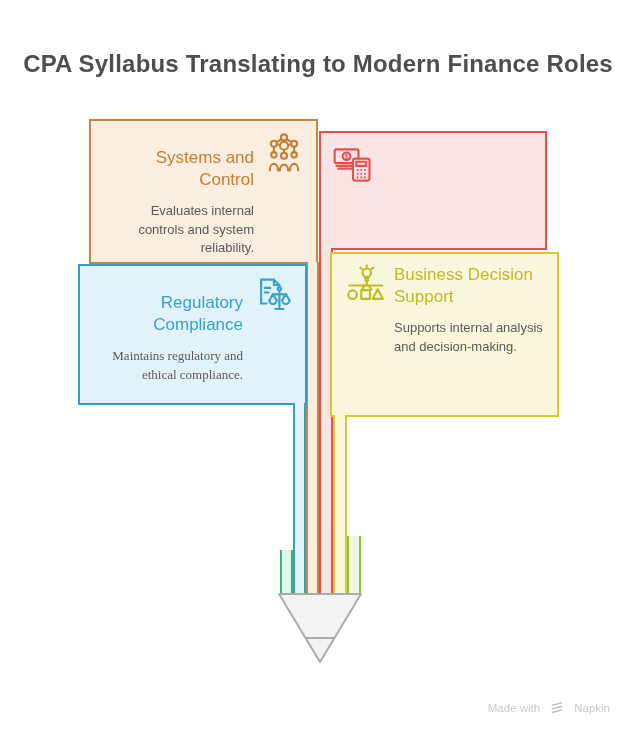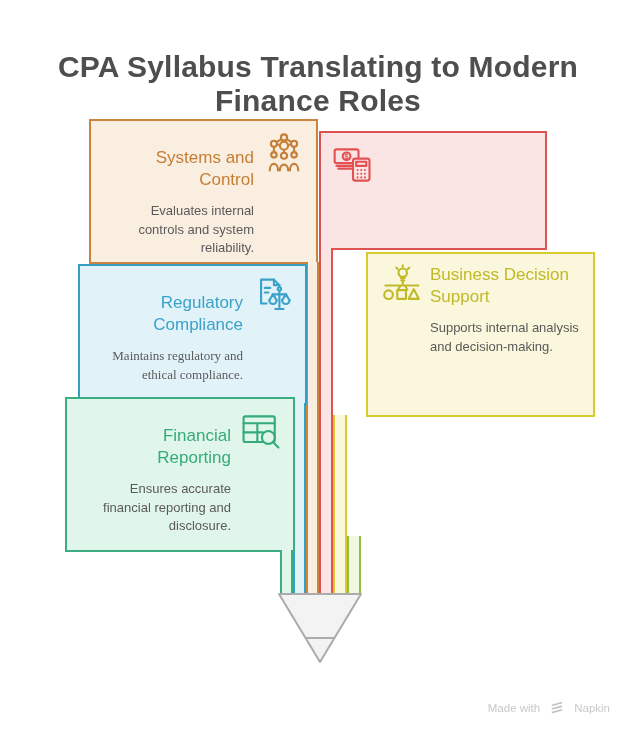--- a/index.html
+++ b/index.html
@@ -2,21 +2,21 @@
 <html><head>
 <meta charset="utf-8">
 <style>
   html,body{margin:0;padding:0;background:#fff;}
   .canvas{
     position:relative;width:636px;height:736px;margin:0 auto;background:#ffffff;
     font-family:"Liberation Sans",sans-serif;overflow:hidden;
   }
   .page-title{
     position:absolute;top:50px;left:0;width:100%;text-align:center;margin:0;
-    font-size:30px;font-weight:bold;color:#4e4e4e;letter-spacing:.2px;
+    font-size:24px;font-weight:bold;color:#4e4e4e;letter-spacing:.2px;
   }
   
   .card{
     position:absolute;box-sizing:border-box;
     background:var(--bg);border:2px solid var(--border);
     display:flex;align-items:flex-start;padding:10px;overflow:hidden;
   }
   .card .content{flex:1;min-width:0;}
   .card h2{
     margin:0;font-size:17px;font-weight:400;line-height:1.3;color:var(--accent);
@@ -30,21 +30,21 @@
   .card-left .icon{margin-left:8px;}
   .card-left h2{margin-left:auto;margin-top:16px;}
   .card-left p{margin-left:auto;}
   .card-right{text-align:left;}
   .card-right .icon{margin-right:8px;}
   .icon .f{fill:var(--bg);}
 
   .c0{left:89px;top:119px;width:229px;height:145px;z-index:2;}
   .c1{left:319px;top:131px;width:228px;height:119px;z-index:2;}
   .c2{left:78px;top:264px;width:229px;height:141px;z-index:4;}
-  .c3{left:330px;top:252px;width:229px;height:165px;z-index:4;margin-left:36px;}
+  .c3{left:330px;top:252px;width:229px;height:165px;z-index:4;}
   .c4{left:65px;top:397px;width:230px;height:155px;z-index:6;}
   .c5{left:333px;top:418px;width:238px;height:120px;z-index:6;}
 
   
   .c0 h2{max-width:108px;}
   .c4 h2{max-width:96px;}
   .c5 h2{max-width:110px;}
   .c0 p{max-width:135px;}
   .c1 p{max-width:122px;}
   .c2 p{max-width:135px;font-family:Liberation Serif, serif;}
@@ -168,34 +168,20 @@
         <rect class="f" x="21" y="28.5" width="9.5" height="9.5"></rect>
         <path class="f" d="M39 27.5 L44.5 38 H33.5 Z"></path>
       </svg>
     </div>
     <div class="content">
       <h2>Business Decision Support</h2>
       <p>Supports internal analysis and decision-making.</p>
     </div>
   </section>
 
-  <section class="card card-left c4" style="--bg: #e1f6eb; --border: #3bad80; --accent: #35ab7b;">
-    <div class="content">
-      <h2>Financial Reporting</h2>
-      <p>Ensures accurate financial reporting and disclosure.</p>
-    </div>
-    <div class="icon">
-      <svg viewBox="0 0 48 48" fill="none" stroke="currentColor" stroke-width="2.3" stroke-linecap="round" stroke-linejoin="round">
-        <rect class="f" x="5" y="8" width="34" height="28" rx="2"></rect>
-        <path d="M5 15.5 H39 M20 15.5 V36 M5 25.5 H26"></path>
-        <circle class="f" cx="32" cy="31" r="7"></circle>
-        <path d="M37.2 36.2 L43 42"></path>
-      </svg>
-    </div>
-  </section>
 
 
   <div class="watermark">
     <span>Made with</span>
     <svg width="14" height="14" viewBox="0 0 14 14">
       <path d="M2.5 4.2 L11.5 1.8 M2.5 7.8 L11.5 5.4 M2.5 11.4 L11.5 9" stroke="#c2c2c2" stroke-width="1.7" stroke-linecap="round" fill="none"></path>
     </svg>
     <span>Napkin</span>
   </div>
 

